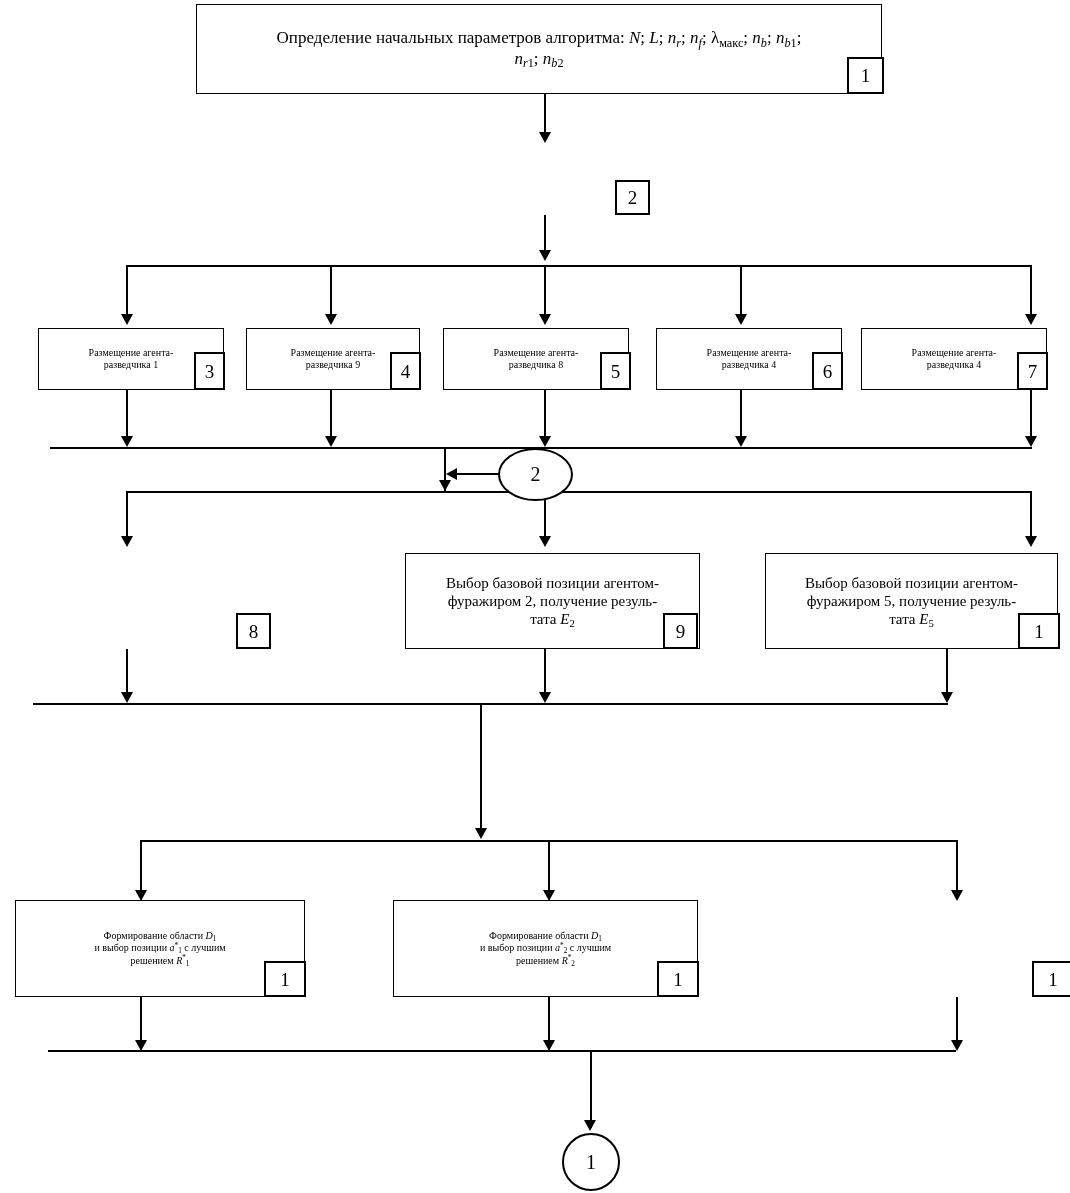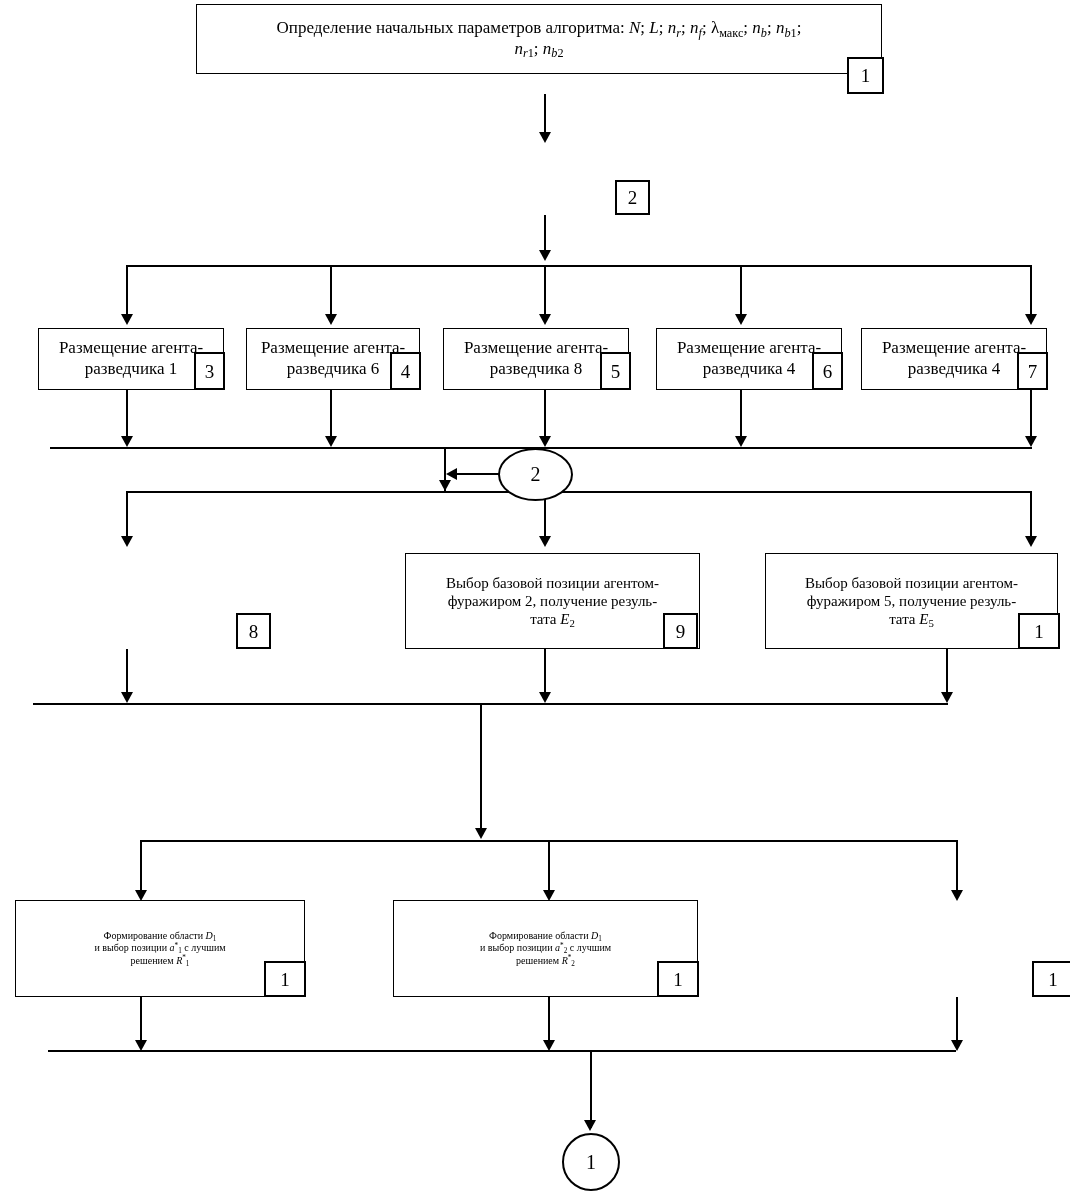--- a/index.html
+++ b/index.html
@@ -87,34 +87,34 @@
     position: absolute;
     width: 0; height: 0;
     border-top: 6px solid transparent;
     border-bottom: 6px solid transparent;
     border-right: 11px solid #000;
   }
 
   
   .t-head   { font-size: 17px; }
   .t-iter   { font-size: 17px; }
-  .t-scout  { font-size: 17px; }
+  .t-scout  { font-size: 10px; }
   .t-forage { font-size: 15px; }
   .t-region { font-size: 10px; }
 
   i.v { font-style: italic; }
   sub { font-size: .72em; vertical-align: baseline; position: relative; top: .28em; }
   sup { font-size: .72em; vertical-align: baseline; position: relative; top: -.45em; }
 </style>
 </head>
 <body>
 
 <div id="canvas">
 
-  <div class="box t-head" style="left:196px; top:4px; width:686px; height:70px;">
+  <div class="box t-head" style="left:196px; top:4px; width:686px; height:90px;">
     <span class="txt">
       Определение начальных параметров алгоритма: <i class="v">N</i>; <i class="v">L</i>; <i class="v">n<sub>r</sub></i>; <i class="v">n<sub>f</sub></i>; λ<sub>макс</sub>; <i class="v">n<sub>b</sub></i>; <i class="v">n<sub>b</sub></i><sub>1</sub>;<br><i class="v">n<sub>r</sub></i><sub>1</sub>; <i class="v">n<sub>b</sub></i><sub>2</sub>
     </span>
   </div>
   <div class="badge" style="left:847px; top:57px; width:37px; height:37px;">1</div>
 
   <div class="vline" style="left:544px; top:94px; height:42px;"></div>
   <div class="arrow-down" style="left:539px; top:132px;"></div>
 
   <div class="badge" style="left:615px; top:180px; width:35px; height:35px;">2</div>
@@ -143,21 +143,21 @@
     <span class="txt">
       <span>Размещение агента-</span><br>
       <span>разведчика 1</span>
     </span>
   </div>
   <div class="badge" style="left:194px; top:352px; width:31px; height:38px;">3</div>
 
   <div class="box t-scout" style="left:246px; top:328px; width:174px; height:62px;">
     <span class="txt">
       <span>Размещение агента-</span><br>
-      <span>разведчика 6</span>
+      <span>разведчика 9</span>
     </span>
   </div>
   <div class="badge" style="left:390px; top:352px; width:31px; height:38px;">4</div>
 
   <div class="box t-scout" style="left:443px; top:328px; width:186px; height:62px;">
     <span class="txt">
       <span>Размещение агента-</span><br>
       <span>разведчика 8</span>
     </span>
   </div>

